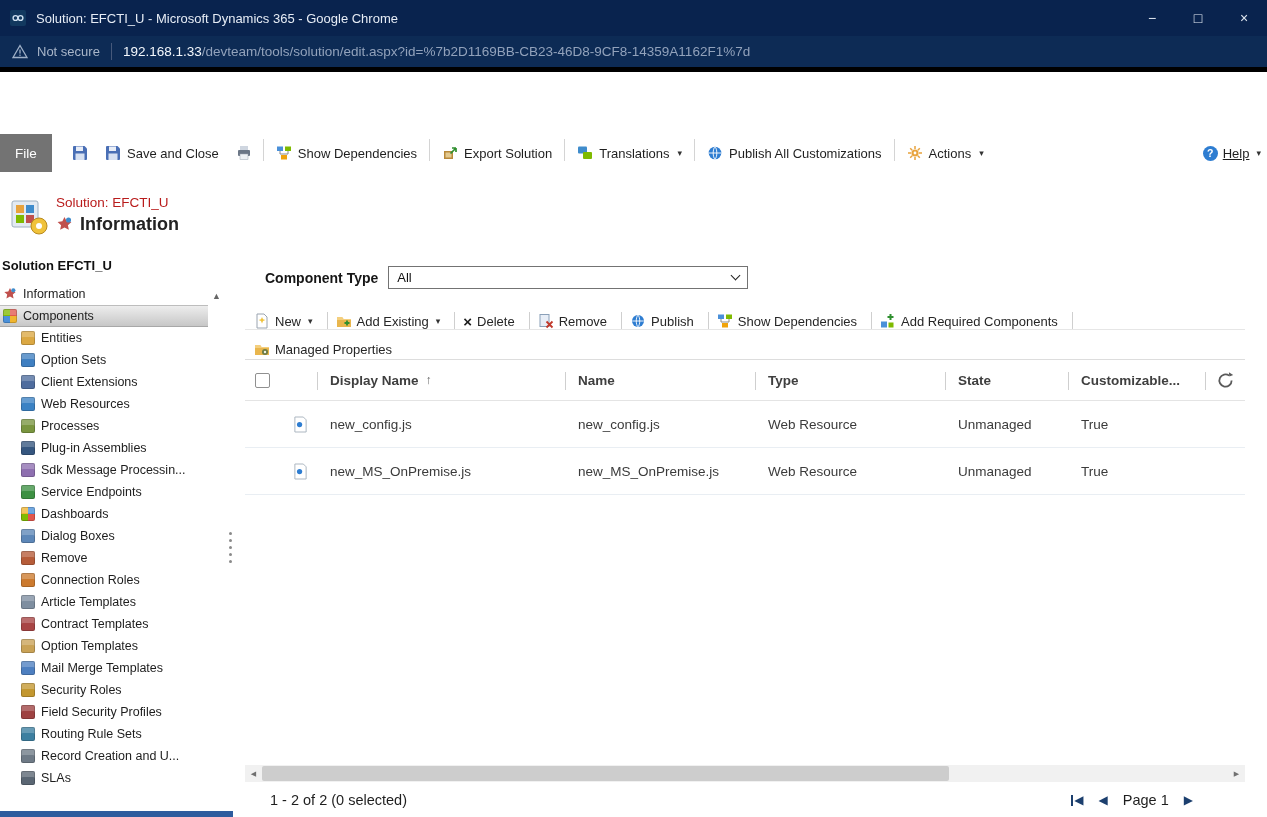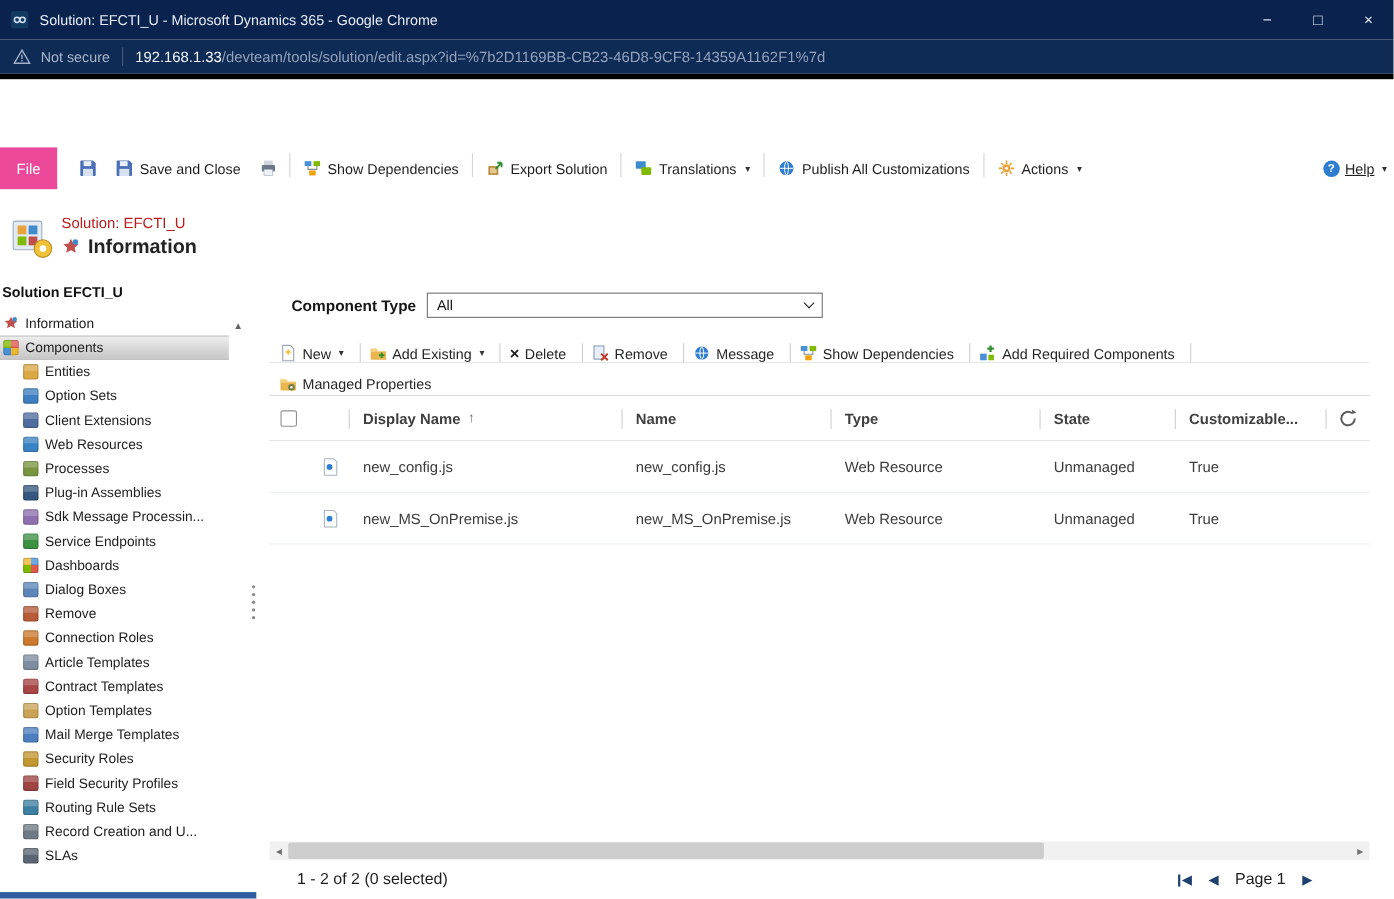--- a/index.html
+++ b/index.html
@@ -21,21 +21,21 @@
   .warn-ico { width:16px; height:15px; margin-right:9px; }
   .notsecure { font-size:13px; color:#a9b6c9; margin-right:11px; }
   .url-div { width:1px; height:17px; background:#46597b; margin-right:11px; }
   .url-host { font-size:13.5px; color:#f3f7fc; }
   .url-path { font-size:13.5px; color:#92a2bb; }
   #blackstrip { position:absolute; top:67px; left:0; right:0; height:5px; background:#000; }
 
   
   #ribbon { position:absolute; top:134px; left:0; right:0; height:38px; background:#fff;
             display:flex; align-items:center; }
-  .file-tab { width:52px; height:38px; background:#ec4899; color:#fff; font-size:13.5px;
+  .file-tab { width:52px; height:38px; background:#737373; color:#fff; font-size:13.5px;
               display:flex; align-items:center; justify-content:center; cursor:pointer; }
   .rb-items { display:flex; margin-left:12px; }
   .rb-item { display:flex; align-items:center; gap:6px; padding:0 9px; height:28px;
              font-size:13px; color:#1f1f1f; cursor:pointer; white-space:nowrap; }
   .rb-icon-only { display:flex; align-items:center; padding:0 8px; height:28px; cursor:pointer; }
   .rb-sep { width:1px; height:22px; background:#d4d4d4; margin:0 3px; }
   .i16 { width:16px; height:16px; display:block; flex:0 0 16px; }
   .chev { font-size:9px; color:#333; margin-left:2px; }
   .rb-help { margin-left:auto; display:flex; align-items:center; gap:5px; margin-right:6px;
              font-size:13px; color:#1f1f1f; cursor:pointer; }
@@ -407,21 +407,21 @@
         <path d="M8.5 8.5l6 6M14.5 8.5l-6 6" stroke="#c0392b" stroke-width="1.8"></path>
       </svg>
       <span>Remove</span>
     </div>
     <span class="gt-sep"></span>
     <div class="gt-item">
       <svg class="i16" viewBox="0 0 16 16">
         <circle cx="8" cy="8" r="6" fill="#2e7dd1"></circle>
         <path d="M2.2 8h11.6M8 2.2c2.3 1.8 2.3 9.8 0 11.6M8 2.2c-2.3 1.8-2.3 9.8 0 11.6" stroke="#fff" stroke-width=".9" fill="none"></path>
       </svg>
-      <span>Message</span>
+      <span>Publish</span>
     </div>
     <span class="gt-sep"></span>
     <div class="gt-item">
       <svg class="i16" viewBox="0 0 16 16">
         <path d="M4 6v3h8V6" stroke="#8a8a8a" fill="none"></path>
         <rect x="1" y="1.5" width="6" height="4.5" fill="#4a90d9"></rect>
           <rect x="9" y="1.5" width="6" height="4.5" fill="#7fba00"></rect>
         <rect x="5" y="10" width="6" height="4.5" fill="#f0a30a"></rect>
       </svg>
       <span>Show Dependencies</span>

